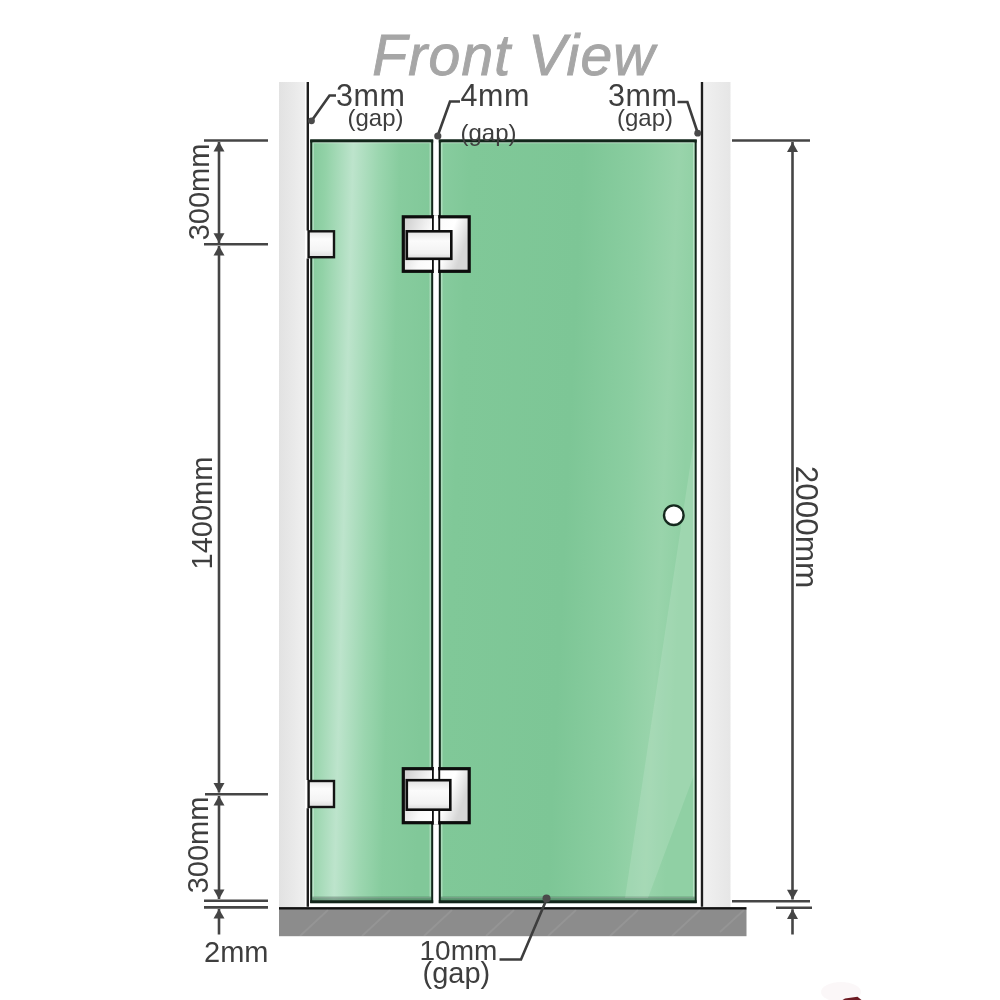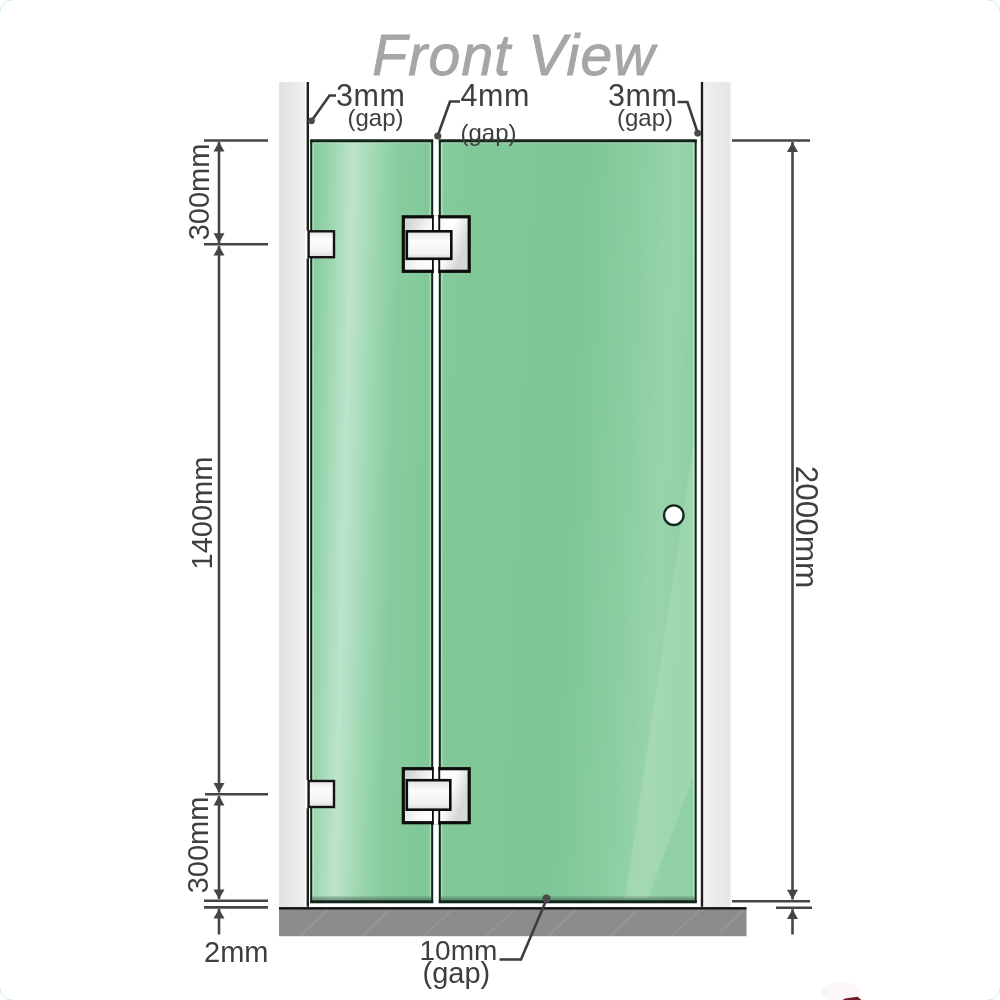--- a/index.html
+++ b/index.html
@@ -1,16 +1,16 @@
 <!DOCTYPE html>
 <html><head>
 <meta charset="utf-8">
 <style>
   html,body{margin:0;padding:0;background:#ffffff;}
-  #stage{width:1000px;height:1000px;position:relative;background:#14b8a6;overflow:hidden;border-radius:13px;}
+  #stage{width:1000px;height:1000px;position:relative;background:#14b8a6;overflow:hidden;}
   svg{display:block;}
   text{font-family:"Liberation Sans", sans-serif;}
 </style>
 </head>
 <body>
 <div id="stage">
 <svg width="1000" height="1000" viewBox="0 0 1000 1000">
   <defs>
     <linearGradient id="wallL" x1="0" y1="0" x2="1" y2="0">
       <stop offset="0" stop-color="#e2e2e2"></stop>

